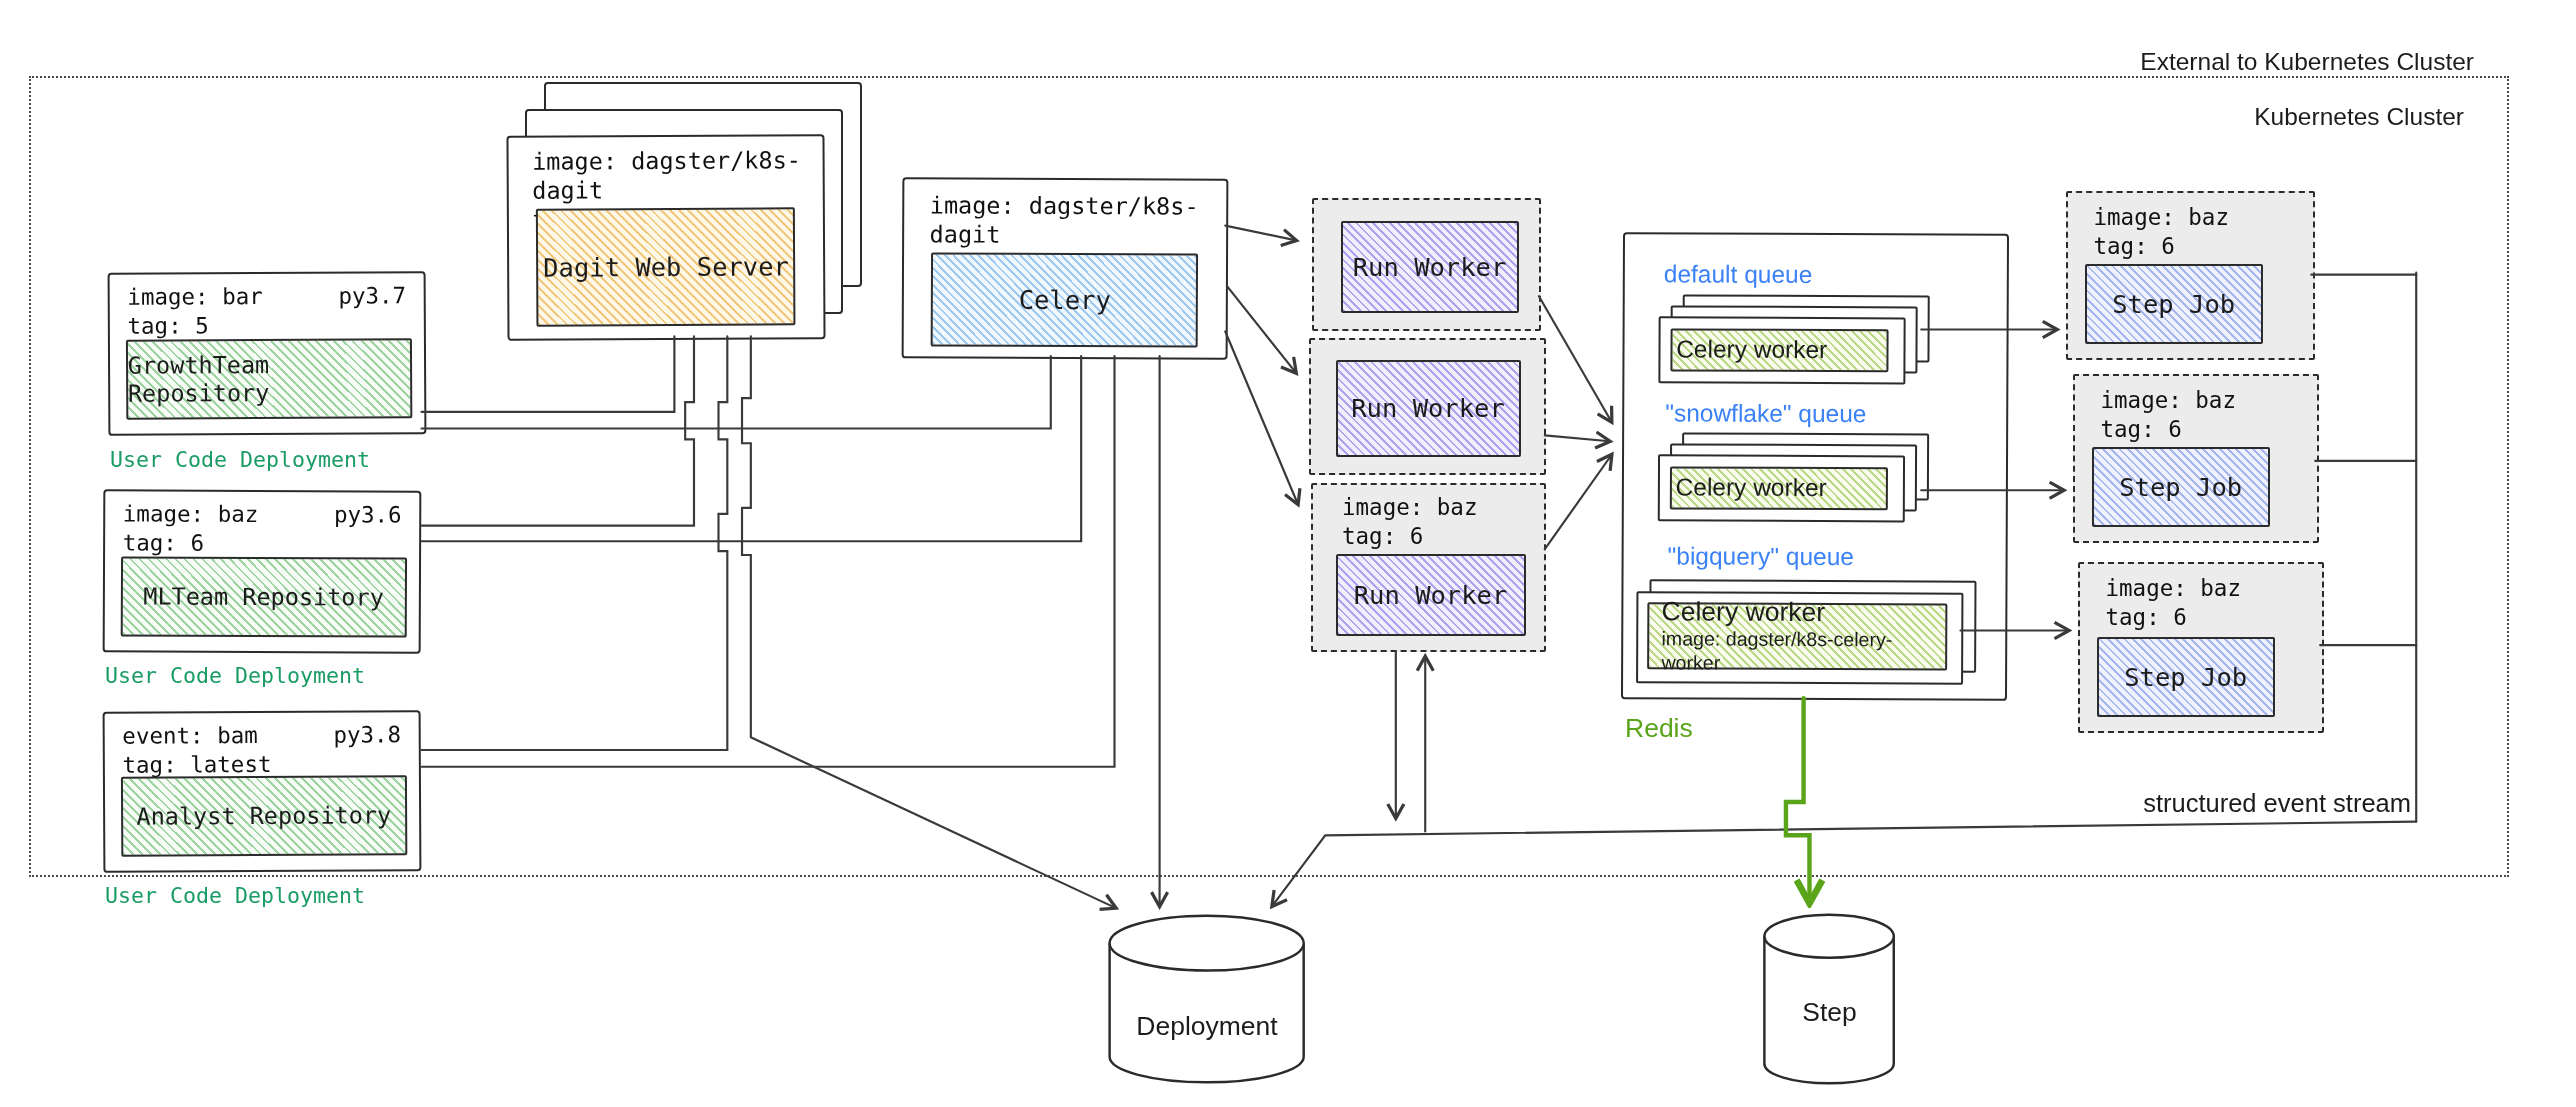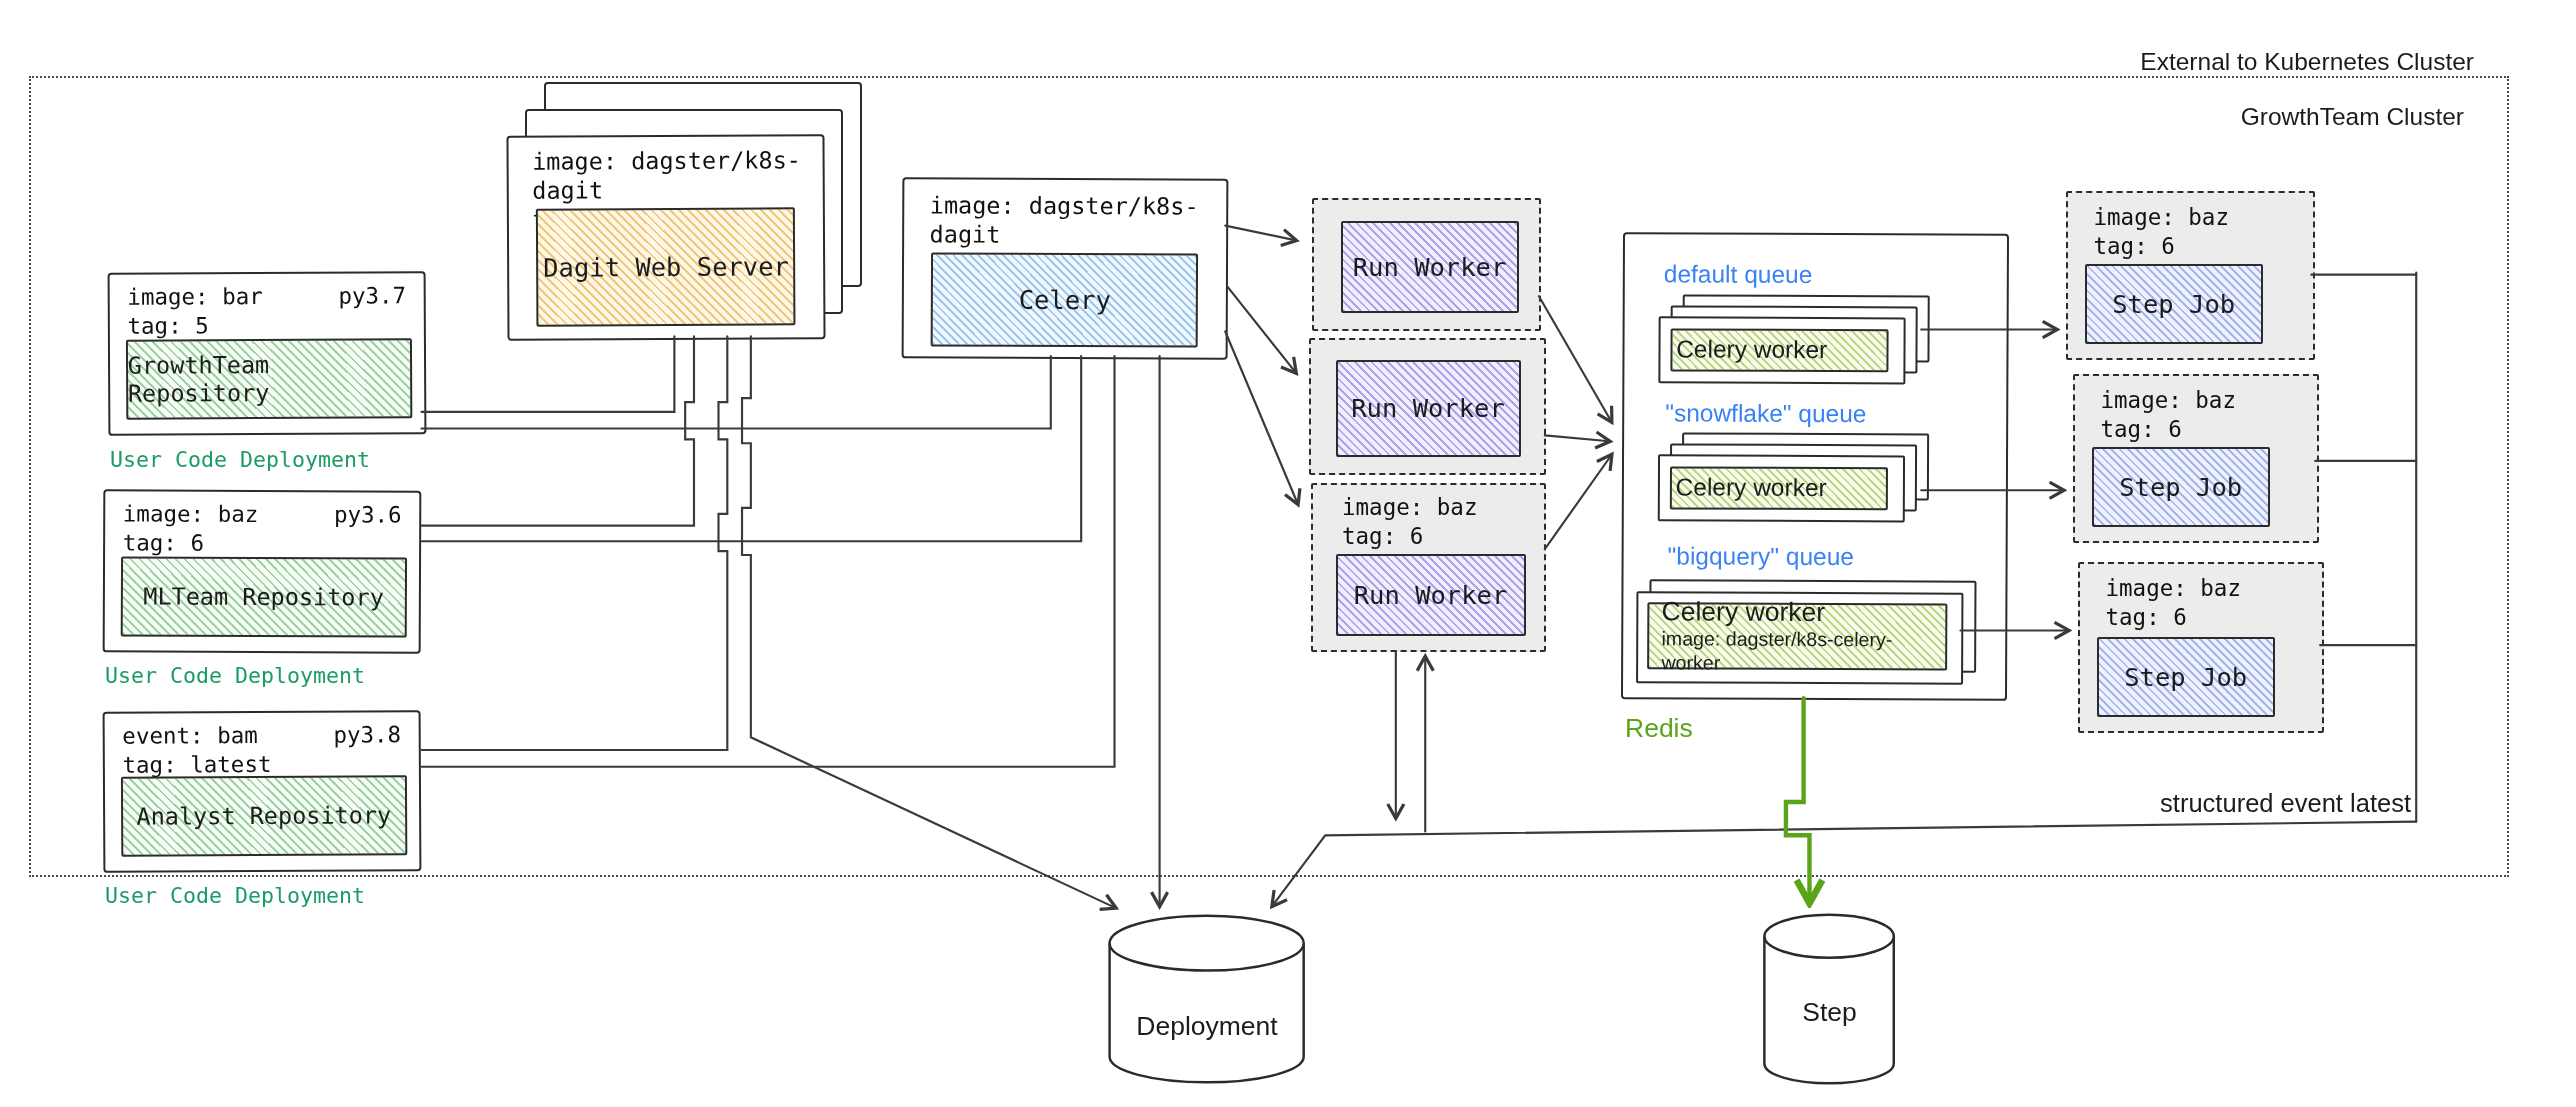--- a/index.html
+++ b/index.html
@@ -41,21 +41,21 @@
   .rot-b{transform:rotate(0.25deg);}
 </style>
 </head>
 <body>
 
 <div id="canvas">
 
   <div class="cluster-border"></div>
 
   <div class="lbl sans" style="left:2082px;top:39px;width:392px;text-align:right;font-size:24.5px;">External to Kubernetes Cluster</div>
-  <div class="lbl sans" style="left:2072px;top:94px;width:392px;text-align:right;font-size:24.5px;">GrowthTeam Cluster</div>
+  <div class="lbl sans" style="left:2072px;top:94px;width:392px;text-align:right;font-size:24.5px;">Kubernetes Cluster</div>
 
   <div class="card rot-a" style="left:108px;top:272px;width:314px;height:159px;">
     <div class="meta mono" style="position:absolute;left:17.6px;top:7.8px;right:17.6px;">
       <div class="meta-row">
         <span>image: bar</span>
         <span>py3.7</span>
       </div>
       <div>tag: 5</div>
     </div>
     <div class="hatch hatch-green" style="left:15.7px;top:65px;width:282px;height:76px;">
@@ -251,15 +251,15 @@
       <path d="M1424,664 V834" marker-end="url(#arw)"></path>
       <path d="M1454,848 V670" marker-end="url(#arw)"></path>
     </g>
 
     <path d="M1840,712 V818 H1822 V852 H1846 V920" fill="none" stroke="#5aa41a" stroke-width="4.5" stroke-linecap="round" marker-end="url(#arwg)"></path>
   </svg>
 
   <div class="lbl sans" style="left:1109px;top:1002px;width:196px;text-align:center;font-size:26.5px;">Deployment</div>
   <div class="lbl sans" style="left:1756px;top:988px;width:147px;text-align:center;font-size:26.5px;">Step</div>
 
-  <div class="lbl sans" style="left:2058px;top:780px;width:353px;text-align:right;font-size:25.5px;">structured event latest</div>
+  <div class="lbl sans" style="left:2058px;top:780px;width:353px;text-align:right;font-size:25.5px;">structured event stream</div>
 </div>
 
 
 </body></html>

